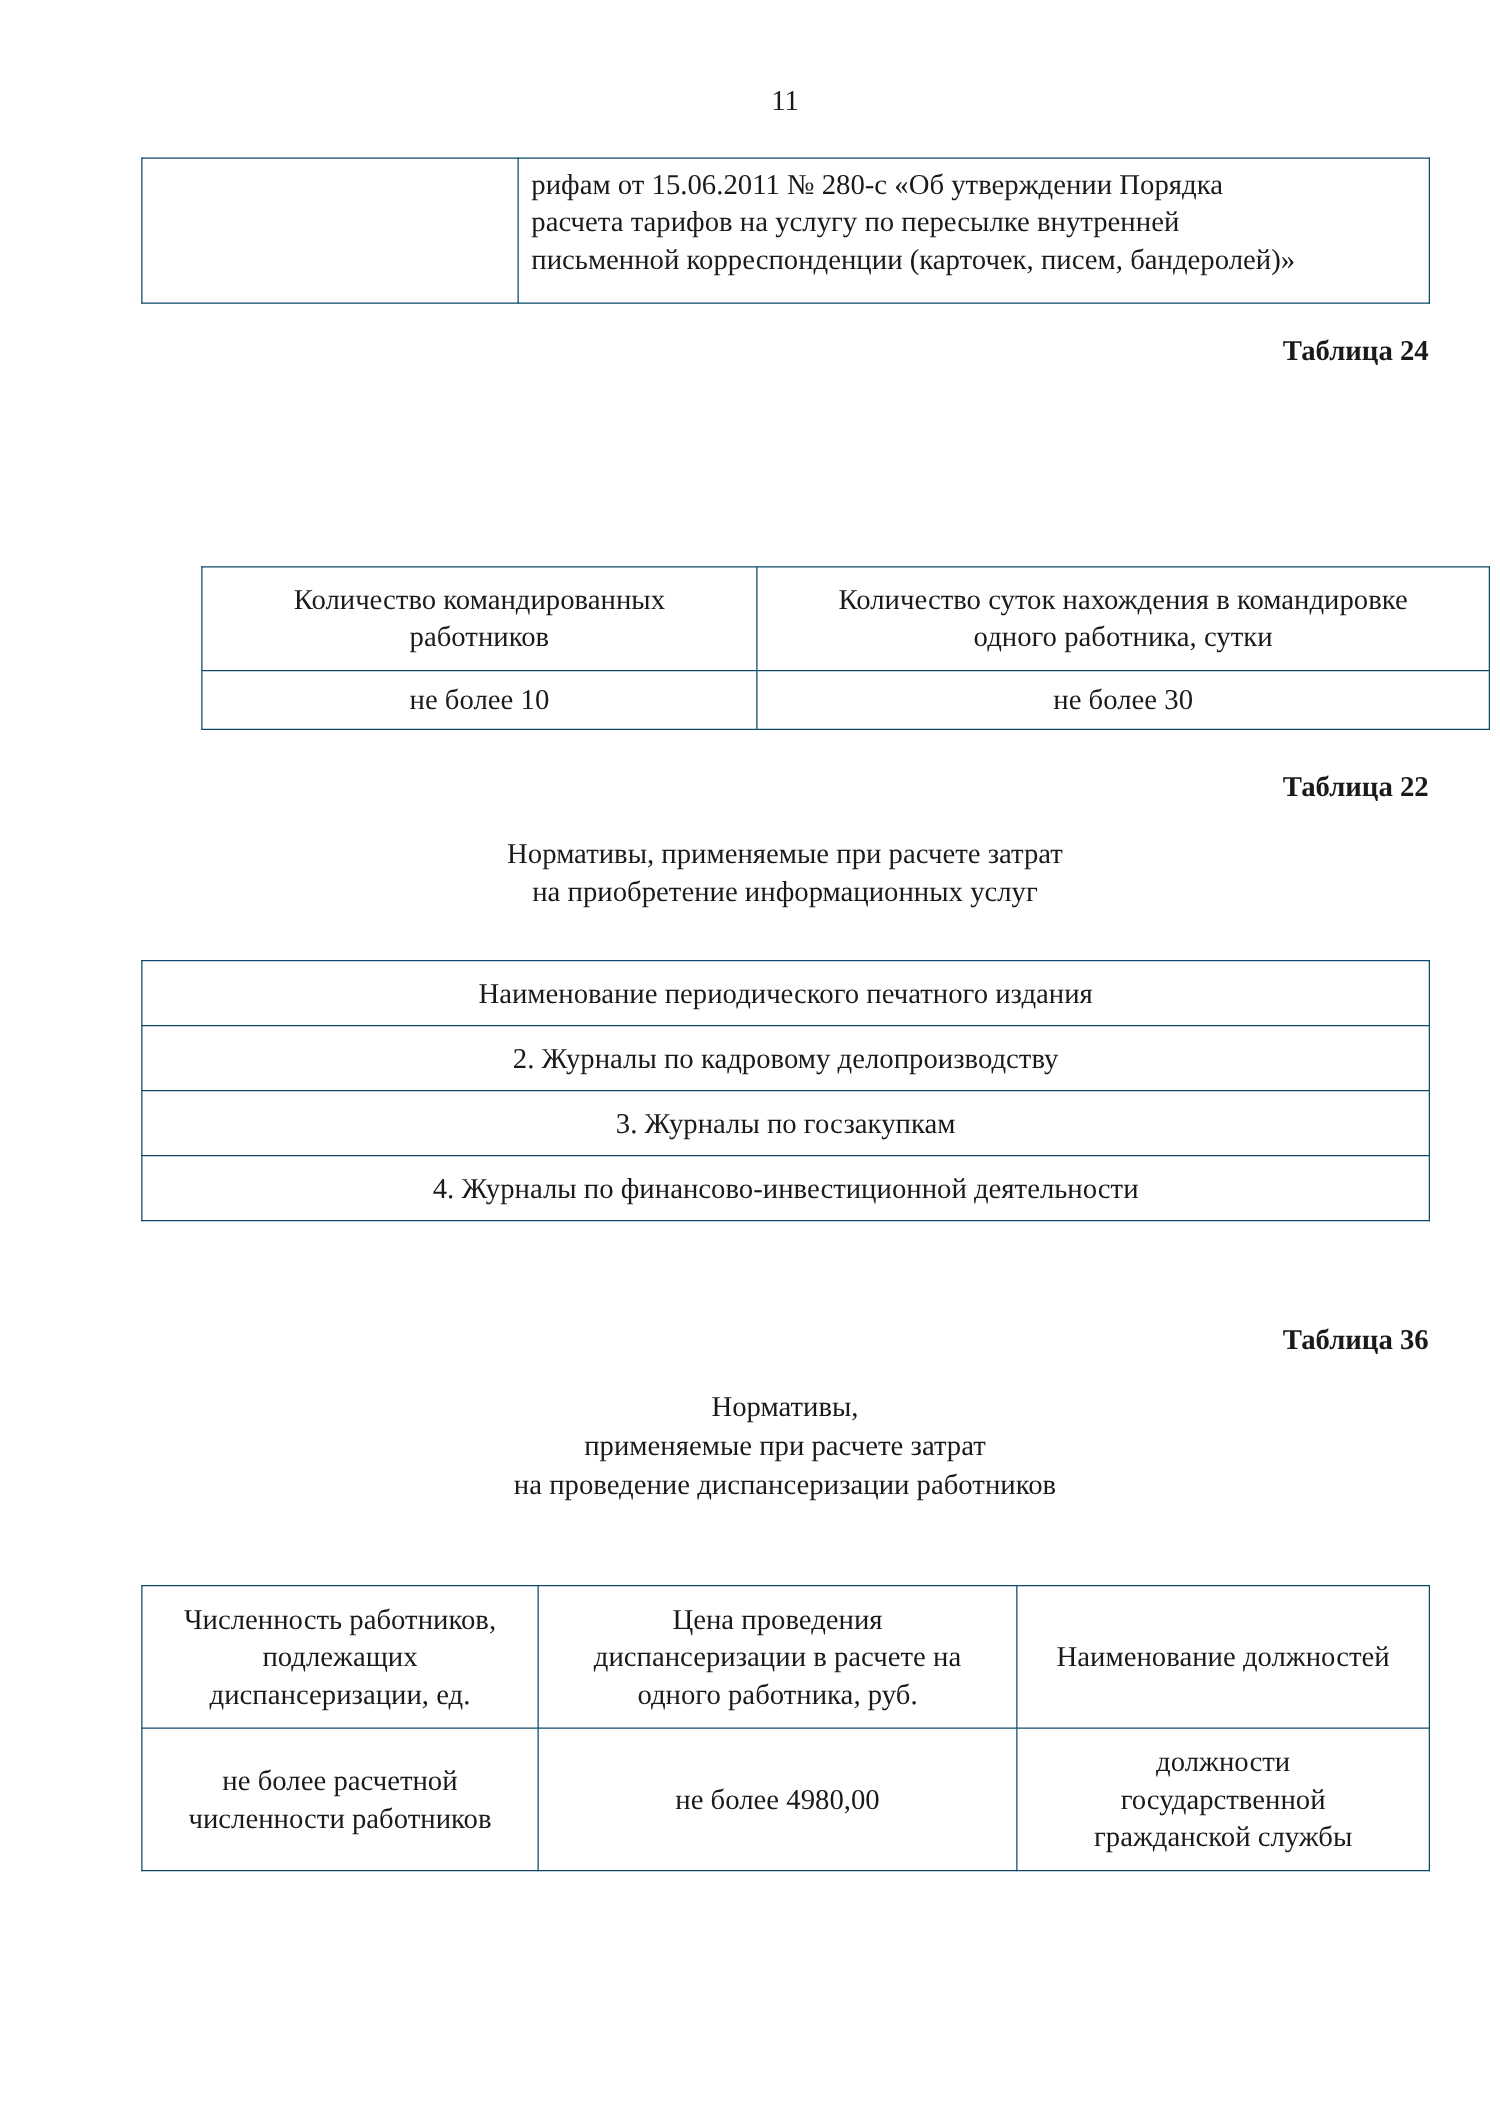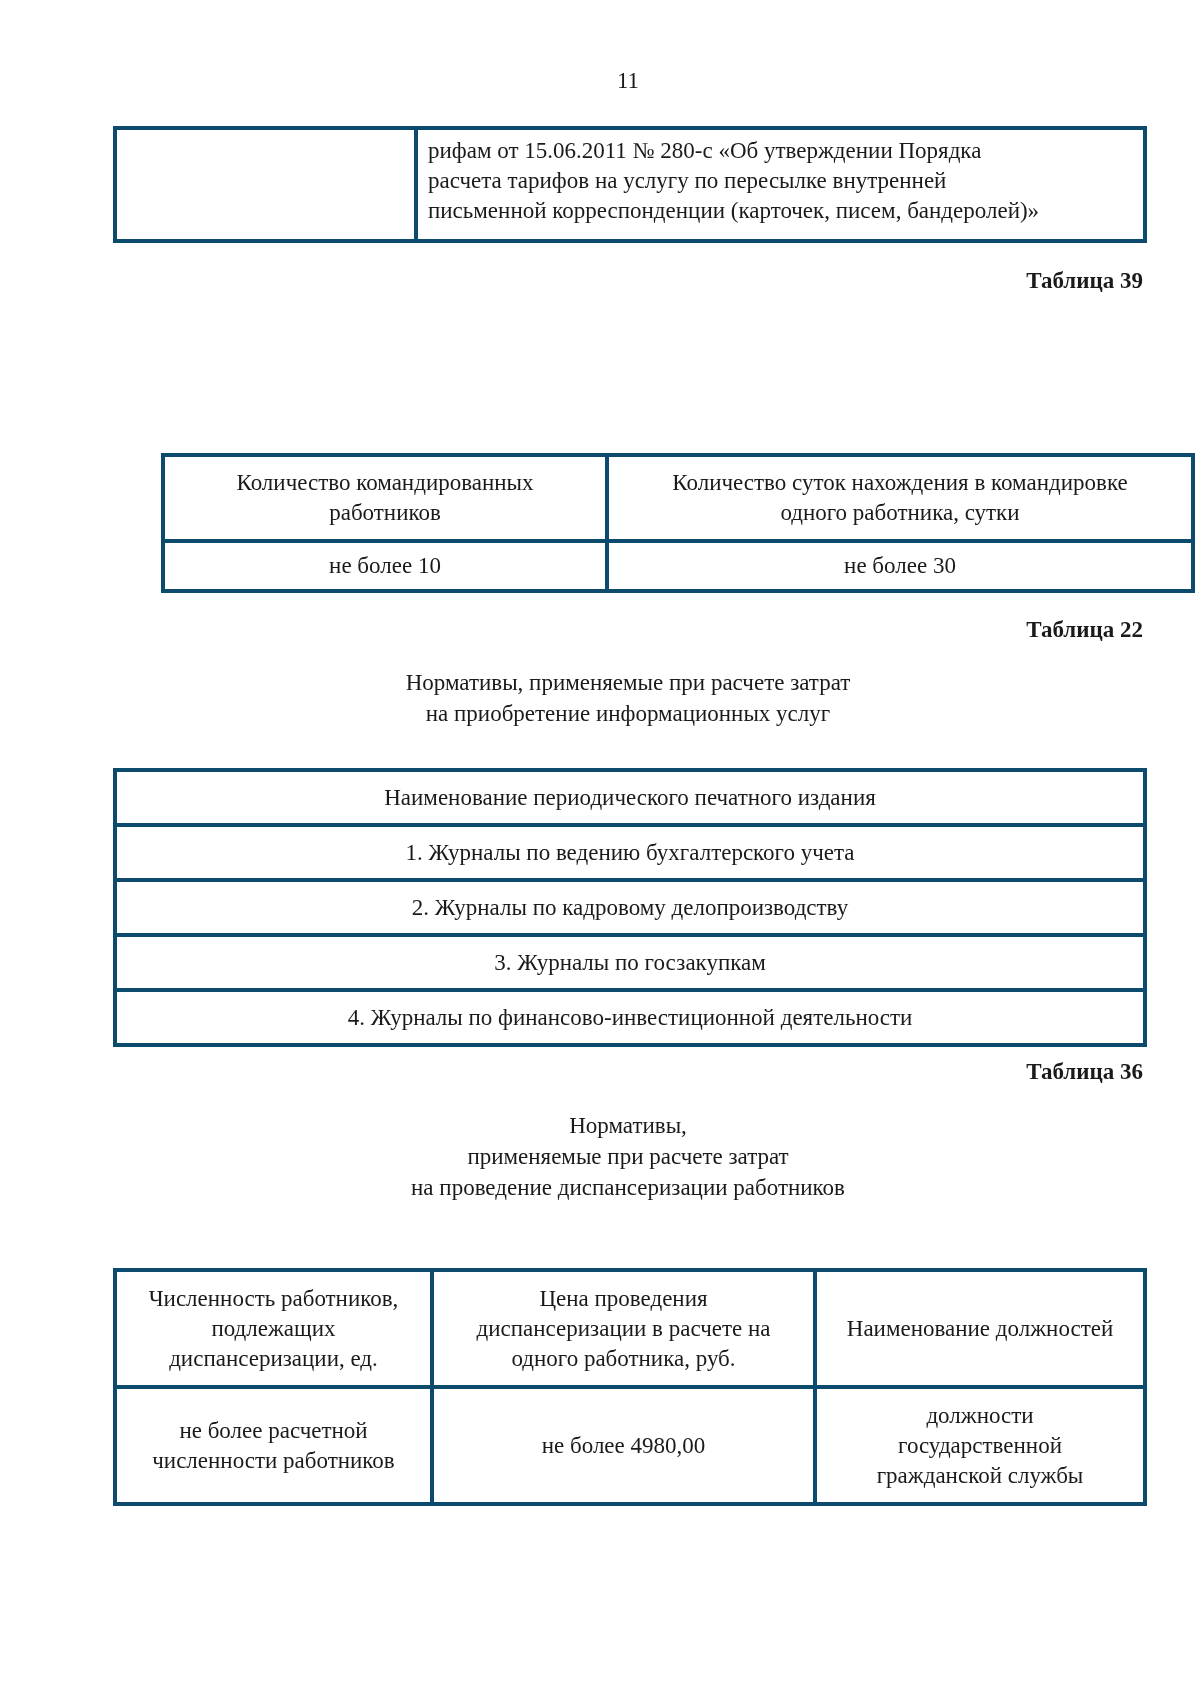--- a/index.html
+++ b/index.html
@@ -30,21 +30,21 @@
   .title-23 { top: 1110px; }
 
   table.doc-table {
     border-collapse: collapse;
     table-layout: fixed;
     width: 1030px;
     position: absolute;
     left: 113px;
   }
   table.doc-table td {
-    border: 4px solid #0c4a6e;
+    border: 1px solid #0c4a6e;
     text-align: center;
     vertical-align: middle;
     padding: 4px 10px;
     overflow: hidden;
   }
   .pre { white-space: pre-line; }
 
   .frag-table { top: 126px; height: 117px; }
   .frag-table td.frag-right {
     text-align: left;
@@ -77,21 +77,21 @@
     <tbody>
         <tr>
       <td></td>
       <td class="frag-right pre">рифам от 15.06.2011 № 280-с «Об утверждении Порядка
 расчета тарифов на услугу по пересылке внутренней
 письменной корреспонденции (карточек, писем, бандеролей)»</td>
     </tr>
   </tbody>
     </table>
 
-  <div class="abs caption cap-21">Таблица 39</div>
+  <div class="abs caption cap-21">Таблица 24</div>
 
 
   <table class="doc-table table-21">
     <colgroup>
         <col style="width:444px">
         <col style="width:586px">
       </colgroup>
     <tbody>
         <tr class="hdr">
       <td class="pre">Количество командированных
@@ -111,23 +111,20 @@
   <div class="abs doc-title title-22">Нормативы, применяемые при расчете затрат
 на приобретение информационных услуг</div>
 
   <table class="doc-table table-22">
     <colgroup>
         <col style="width:1030px">
       </colgroup>
     <tbody>
         <tr>
       <td>Наименование периодического печатного издания</td>
-    </tr>
-    <tr>
-      <td>1. Журналы по ведению бухгалтерского учета</td>
     </tr>
     <tr>
       <td>2. Журналы по кадровому делопроизводству</td>
     </tr>
     <tr>
       <td>3. Журналы по госзакупкам</td>
     </tr>
     <tr>
       <td>4. Журналы по финансово-инвестиционной деятельности</td>
     </tr>

